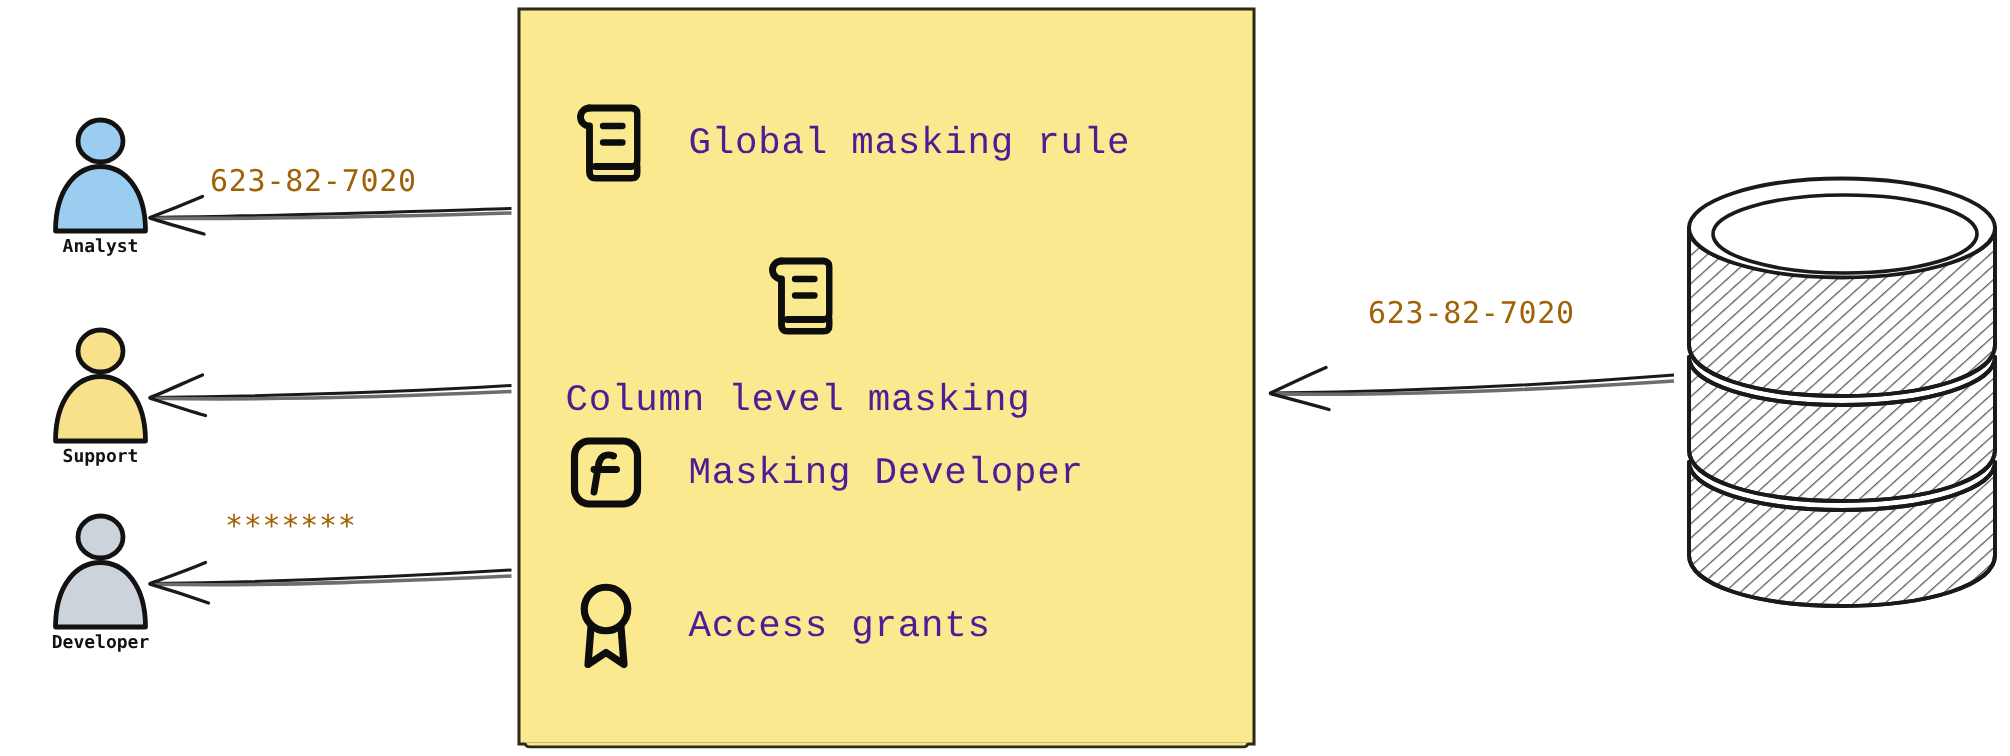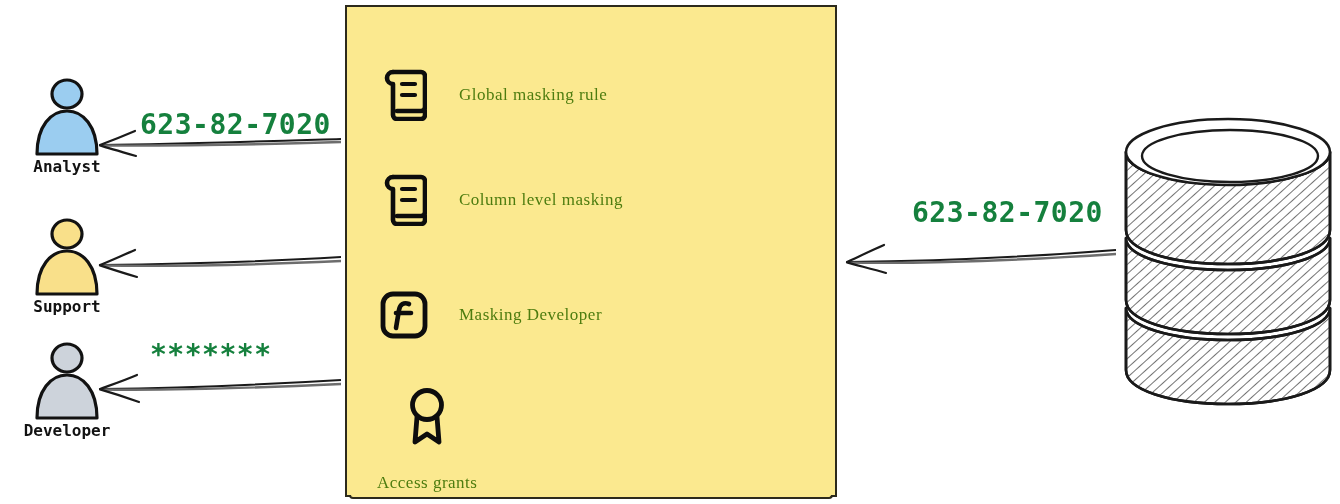--- a/index.html
+++ b/index.html
@@ -30,38 +30,38 @@
     text-align: center;
   }
   .actor-avatar {
     display: block;
     margin: 0 auto;
   }
   .actor-label {
     display: block;
     margin-top: 1px;
     font-family: "DejaVu Sans Mono", "Liberation Mono", monospace;
-    font-size: 16px;
+    font-size: 12px;
     font-weight: 600;
     color: #121212;
     letter-spacing: 0px;
     white-space: nowrap;
   }
 
   #actor-analyst   { top: 78px; }
   #actor-support   { top: 218px; }
   #actor-developer { top: 342px; }
 
   
   .flow-label {
     position: absolute;
     font-family: "DejaVu Sans Mono", "Liberation Mono", monospace;
-    font-size: 28px;
-    font-weight: 700;
-    color: #15803d;
+    font-size: 20px;
+    font-weight: 400;
+    color: #a16207;
     letter-spacing: 0.5px;
     white-space: nowrap;
   }
   #flow-label-analyst   { left: 140px; top: 108px; }
   #flow-label-support   { left: 147px; top: 213px; }
   #flow-label-developer { left: 150px; top: 338px; }
   #flow-label-source    { left: 912px; top: 196px; }
 
   
   .arrow-svg {
@@ -101,37 +101,37 @@
 
   .policy-item {
     position: absolute;
     left: 30px;
     display: flex;
     align-items: center;
     gap: 28px;
     height: 60px;
   }
   .policy-item:nth-of-type(1) { top: 58px;  }
-  .policy-item:nth-of-type(2) { top: 163px; }
+  .policy-item:nth-of-type(2) { top: 163px; flex-direction: column; }
   .policy-item:nth-of-type(3) { top: 278px; }
-  .policy-item:nth-of-type(4) { top: 380px; flex-direction: column; }
+  .policy-item:nth-of-type(4) { top: 380px; }
 
   .policy-icon {
     width: 54px;
     height: 58px;
     flex: 0 0 54px;
     display: flex;
     align-items: center;
     justify-content: center;
   }
   .policy-text {
-    font-family: Liberation Serif, serif;
-    font-size: 17px;
+    font-family: Liberation Mono, monospace;
+    font-size: 25px;
     font-weight: 500;
-    color: #4d7c0f;
+    color: #4c1d95;
     letter-spacing: 0.5px;
     white-space: nowrap;
   }
 
   
   #database {
     position: absolute;
     left: 1118px;
     top: 112px;
     width: 222px;

